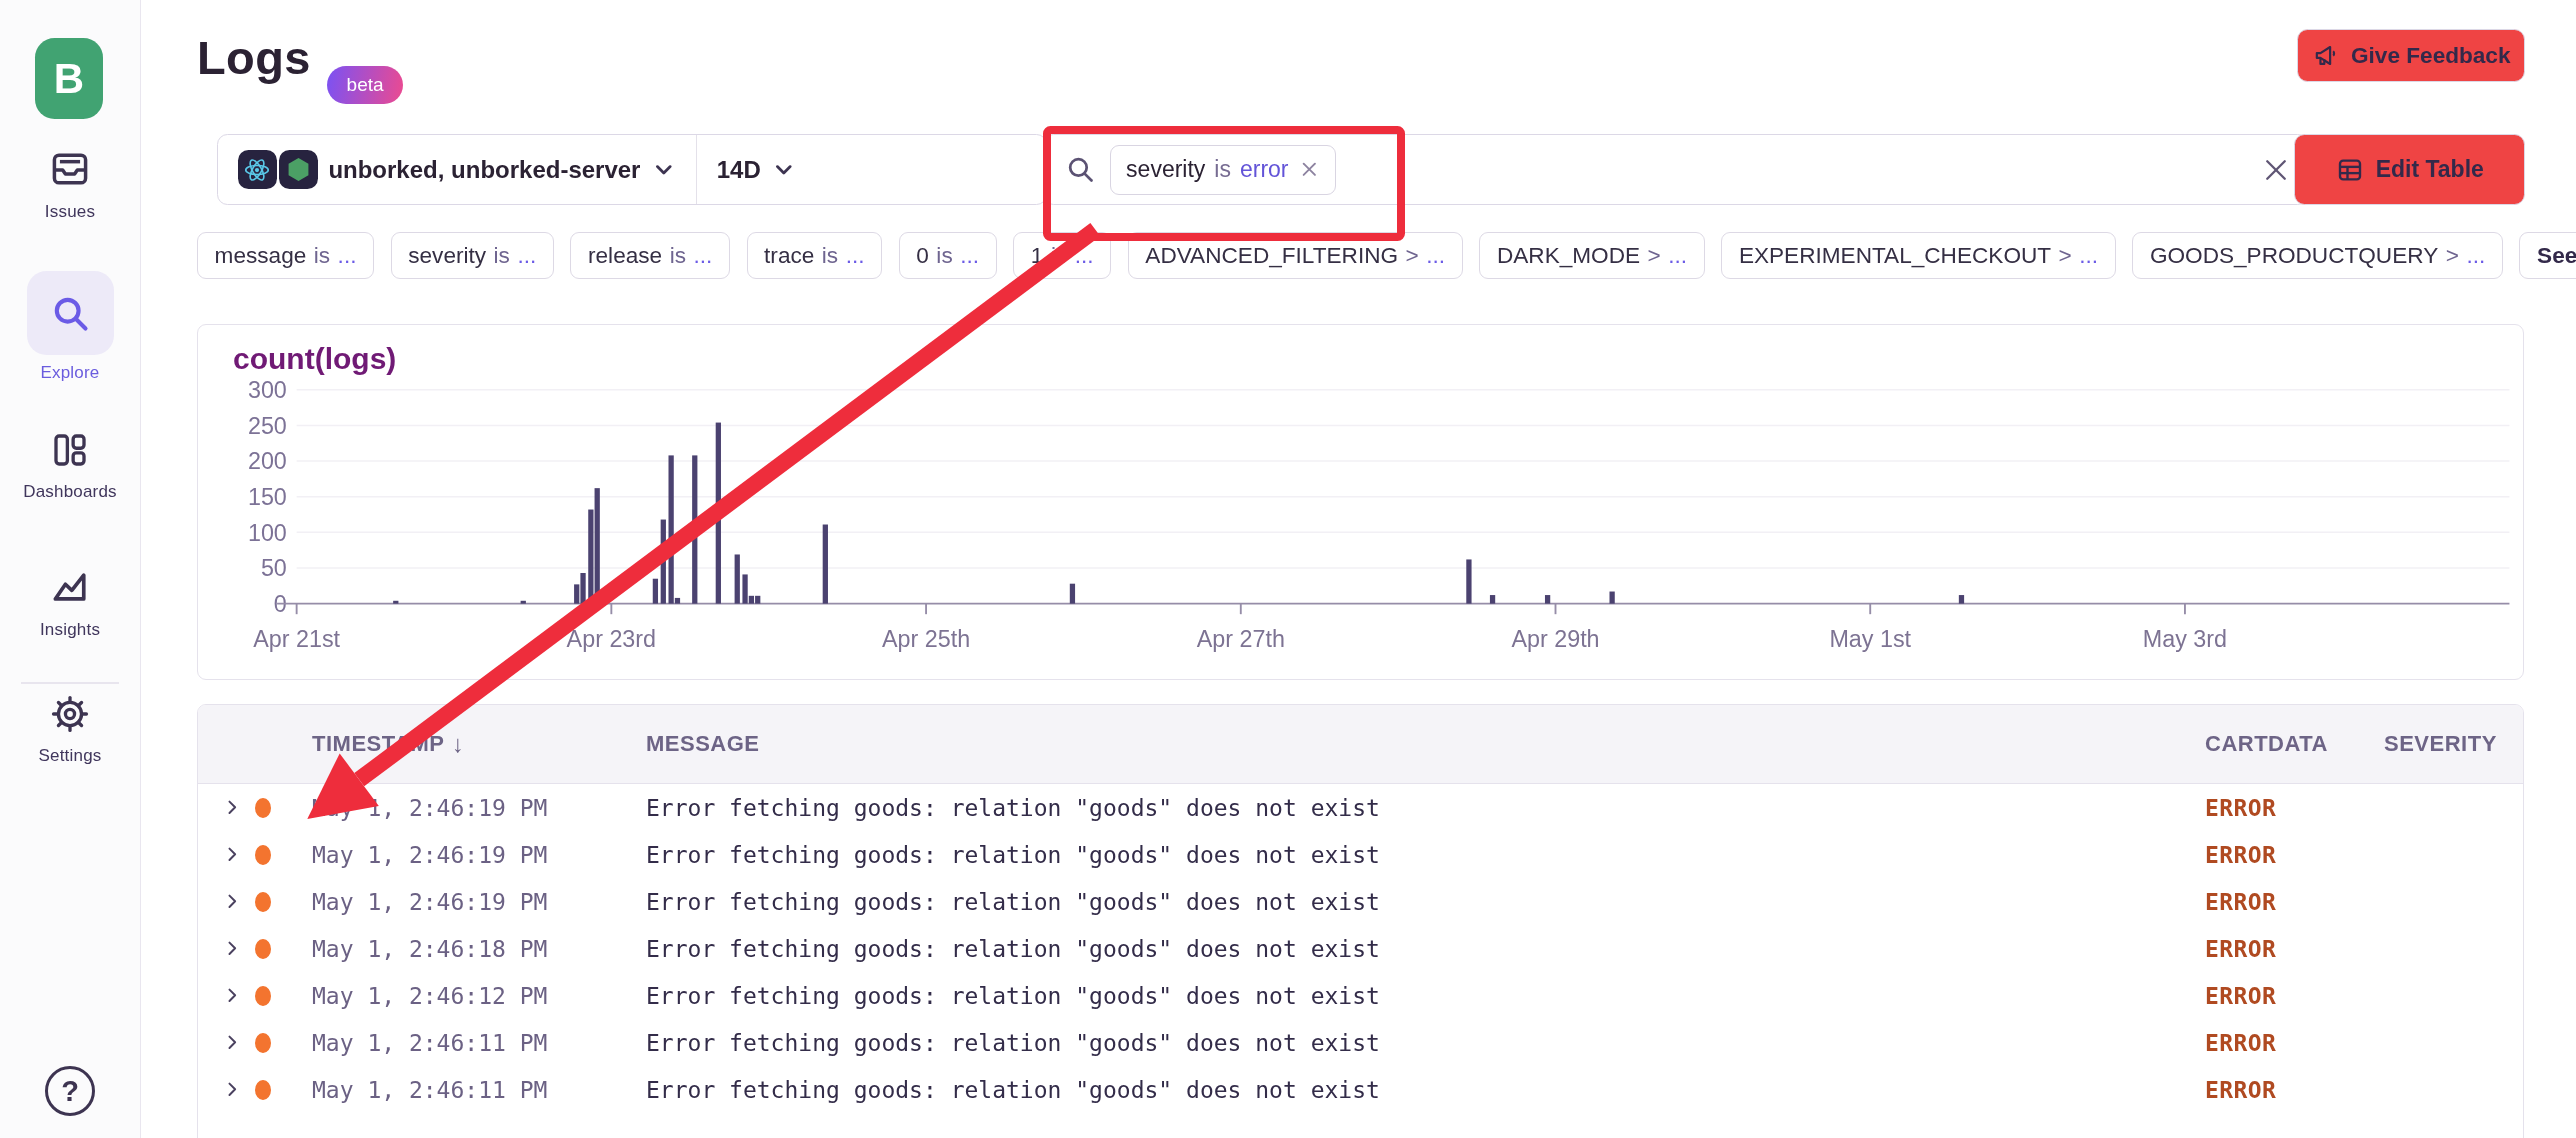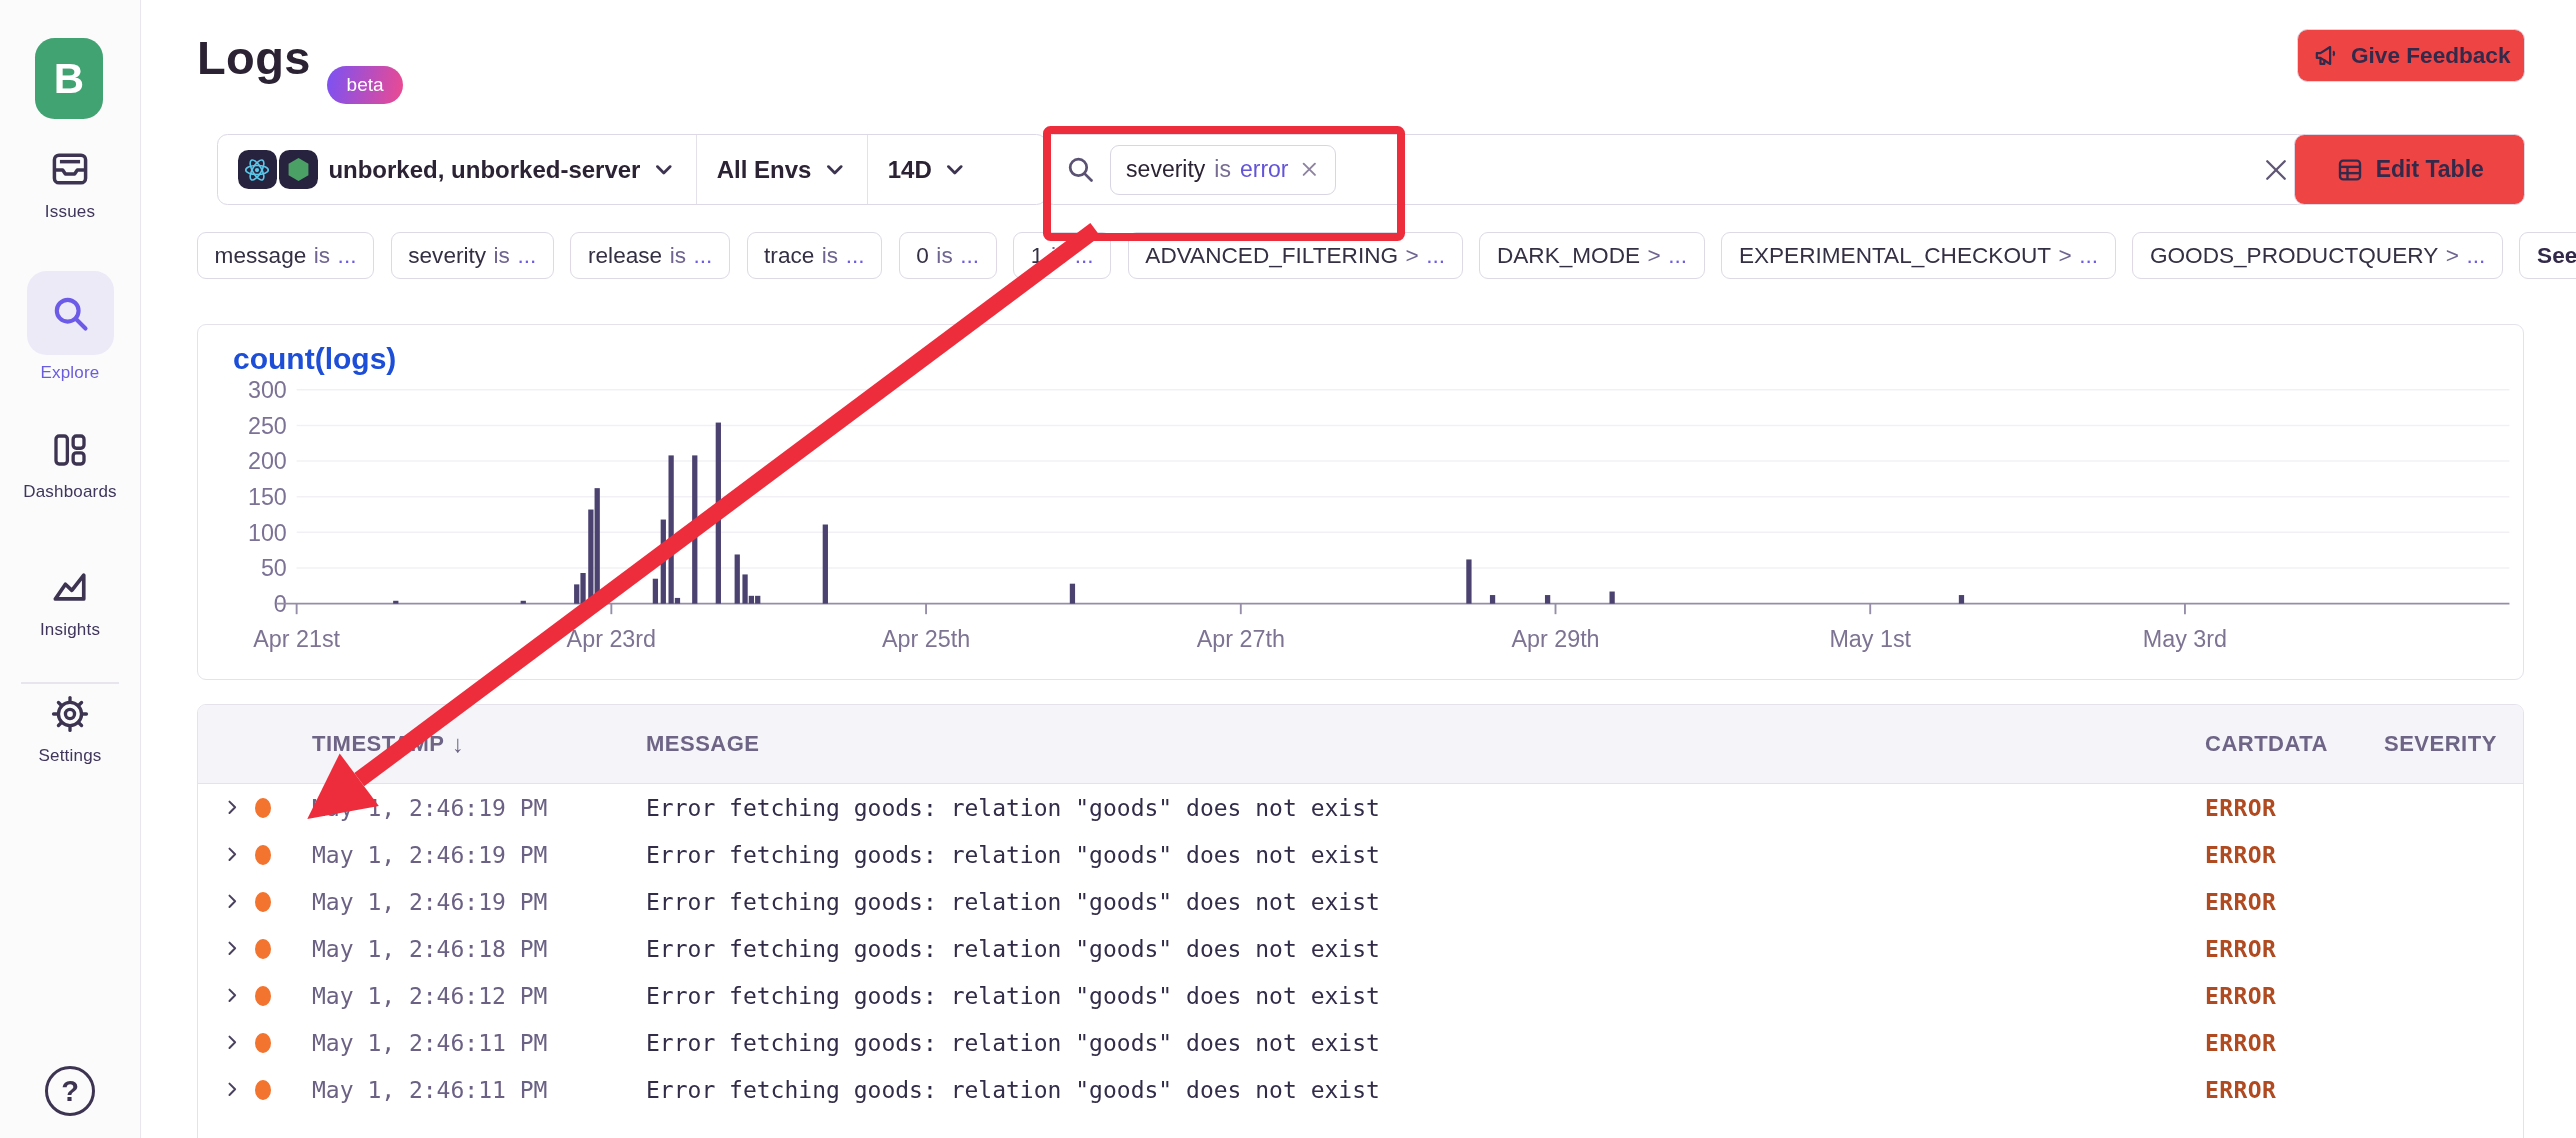--- a/index.html
+++ b/index.html
@@ -49,21 +49,21 @@
   .chips-row{position:absolute;left:197px;top:232px;width:2379px;height:48px;display:flex;gap:16.6px;overflow:hidden;}
   .chip{flex:0 0 auto;height:45px;border:1.5px solid #ddd9e5;border-radius:9px;background:#fff;
         display:flex;align-items:center;gap:7.5px;padding:0 16.6px;font-size:22.6px;cursor:pointer;white-space:nowrap;}
   .chip .c-key{color:#352f44;font-weight:500;}
   .chip .c-op{color:#6f6590;}
   .chip .c-val{color:#6b5be6;}
   .chip.see-full{font-weight:bold;color:#33294a;}
   
   .chart-panel{position:absolute;left:197px;top:324px;width:2325px;height:354px;background:#fff;
         border:1.5px solid #e5e2ec;border-radius:9px;}
-  .chart-title{position:absolute;left:35px;top:16.6px;font-size:30px;font-weight:bold;color:#1d4ed8;}
+  .chart-title{position:absolute;left:35px;top:16.6px;font-size:30px;font-weight:bold;color:#701a75;}
   .chart-svg{position:absolute;left:0;top:0;width:2325px;height:354px;}
   
   .table-panel{position:absolute;left:197px;top:704px;width:2325px;height:452px;background:#fff;
         border:1.5px solid #e5e2ec;border-radius:9px 9px 0 0;overflow:hidden;}
   .t-header{position:absolute;left:0;top:0;width:100%;height:78px;background:#f5f4f8;border-bottom:1.5px solid #e5e2ec;}
   .t-header .col{position:absolute;top:0;height:78px;display:flex;align-items:center;gap:7.5px;
         font-size:22px;font-weight:bold;letter-spacing:0.5px;color:#6d6486;}
   .t-rows{position:absolute;left:0;top:79px;width:100%;}
   .t-row{position:relative;height:47px;}
   .t-row .cell{position:absolute;top:0;height:47px;display:flex;align-items:center;}
@@ -153,28 +153,20 @@
             <circle cx="12" cy="12" r="1.7" fill="#5ac8e8" stroke="none"></circle>
         </svg>
       </span>
       <span class="proj-icon">
         <svg class="ic" width="29" height="29" viewBox="0 0 24 24">
             <path d="M12 2.5l8.2 4.7v9.6L12 21.5l-8.2-4.7V7.2z" fill="#4ba065"></path>
           </svg>
       </span>
     </span>
     <span>unborked, unborked-server</span>
-    <span>
-        <svg class="ic" width="25.6" height="25.6" viewBox="0 0 24 24" fill="none" stroke="#3d3451" stroke-width="2.6" stroke-linecap="round" stroke-linejoin="round">
-          <polyline points="6 9 12 15 18 9"></polyline>
-        </svg>
-      </span>
-  </div>
-  <div class="sel-section">
-    <span>All Envs</span>
     <span>
         <svg class="ic" width="25.6" height="25.6" viewBox="0 0 24 24" fill="none" stroke="#3d3451" stroke-width="2.6" stroke-linecap="round" stroke-linejoin="round">
           <polyline points="6 9 12 15 18 9"></polyline>
         </svg>
       </span>
   </div>
   <div class="sel-section">
     <span>14D</span>
     <span>
         <svg class="ic" width="25.6" height="25.6" viewBox="0 0 24 24" fill="none" stroke="#3d3451" stroke-width="2.6" stroke-linecap="round" stroke-linejoin="round">

